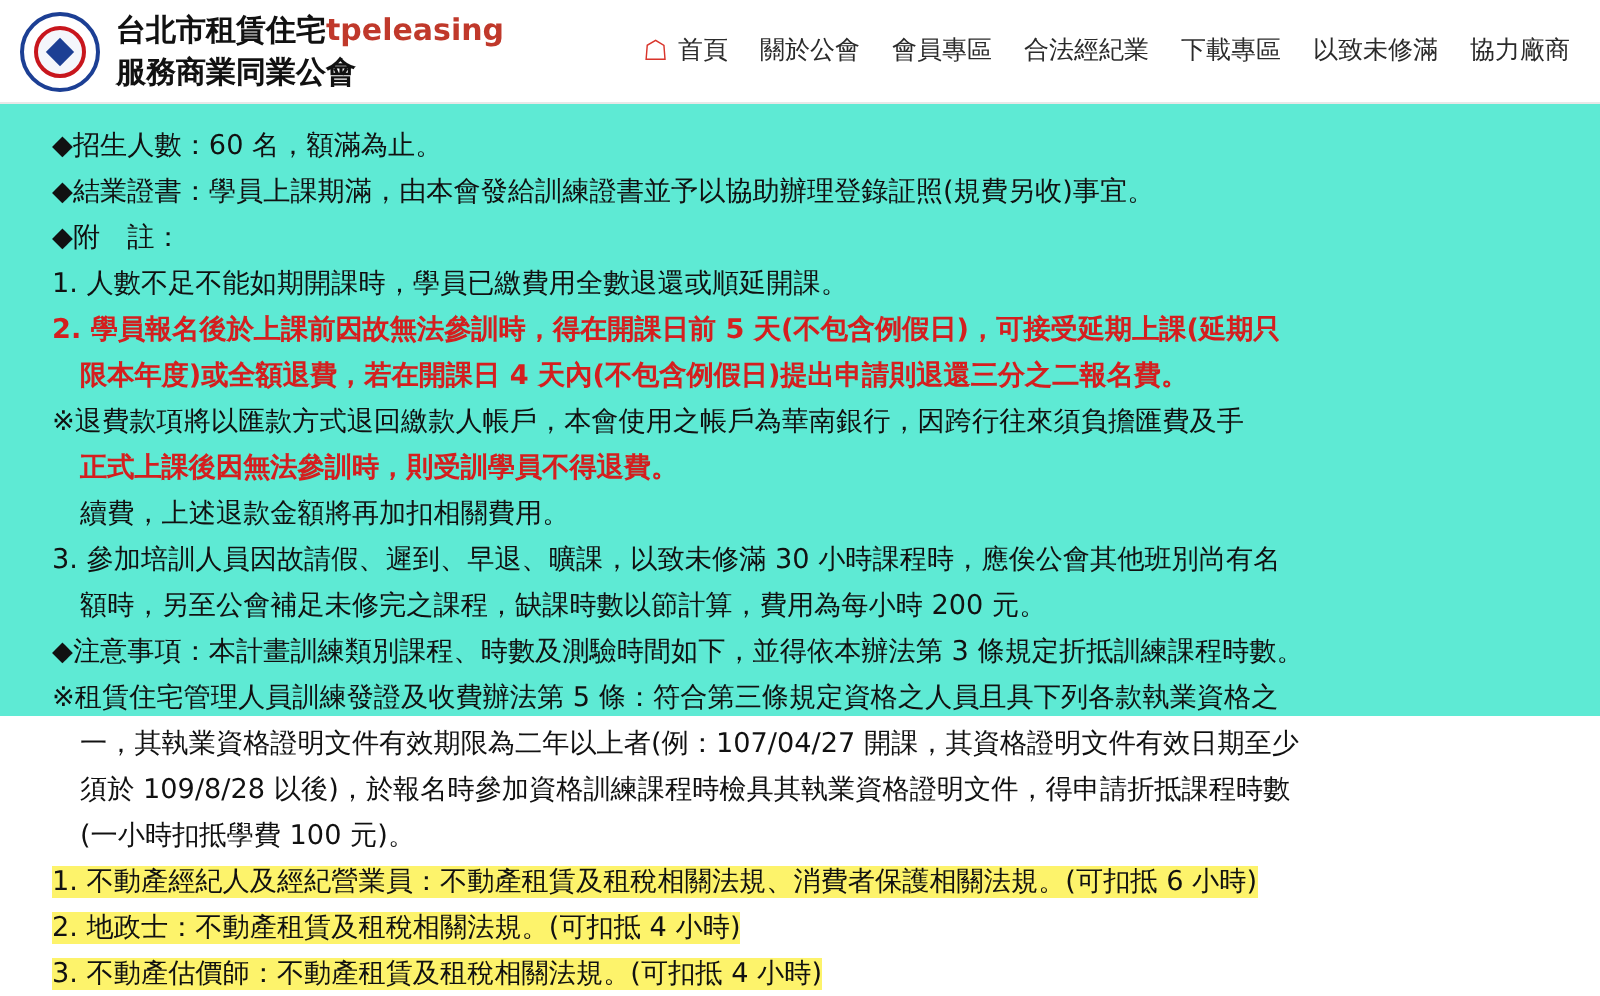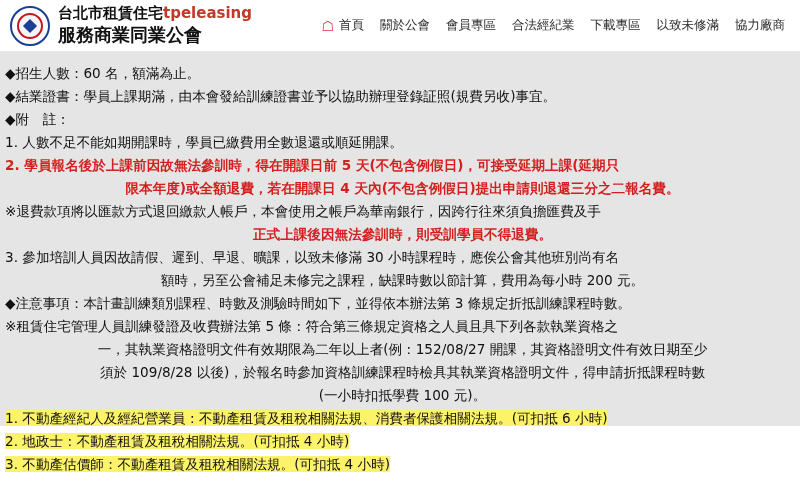--- a/index.html
+++ b/index.html
@@ -5,22 +5,22 @@
   * { box-sizing: border-box; }
   html, body {
     margin: 0; padding: 0;
     width: 800px; height: 498px;
     overflow: hidden;
     background: #ffffff;
     font-family: "DejaVu Sans", "Liberation Sans", sans-serif;
   }
   #page {
     position: relative;
-    width: 800px; height: 426px;
-    background: #e5e5e5;
+    width: 800px; height: 358px;
+    background: #5eead4;
   }
 
   
   .header {
     display: flex;
     align-items: center;
     height: 52px;
     padding: 4px 8px 4px 10px;
     background: #ffffff;
     border-bottom: 1px solid #e8e8e8;
@@ -60,21 +60,21 @@
     font-size: 15px;
     font-weight: bold;
     color: #111111;
     white-space: nowrap;
   }
   .brand-en {
     color: #c0392b;
     font-weight: bold;
   }
   .brand-line2 {
-    font-size: 18px;
+    font-size: 15px;
     font-weight: bold;
     color: #111111;
     white-space: nowrap;
   }
   .nav {
     margin-left: auto;
     display: flex;
     align-items: center;
     gap: 14px;
     padding-right: 6px;
@@ -94,29 +94,29 @@
     line-height: 1;
   }
   .nav-home {
     display: flex;
     align-items: center;
     gap: 3px;
   }
 
   
   .content {
-    padding: 10px 14px 0 5px;
+    padding: 10px 14px 0 26px;
     font-size: 13.6px;
     line-height: 1.62;
     color: #111111;
     font-family: "DejaVu Sans", "Liberation Sans", sans-serif;
   }
   .line { margin: 0 0 1px 0; }
   .red { color: #d41f1f; font-weight: bold; }
-  .indent2 { padding-left: 14px; text-align: center; }
+  .indent2 { padding-left: 14px; }
   .hl {
     background: #fdf36b;
     display: inline;
   }
   .numlist { padding-left: 15px; text-indent: -15px; }
   .diamond { letter-spacing: 0; }
 </style>
 </head>
 <body>
 
@@ -150,28 +150,29 @@
     <p class="line diamond">◆招生人數：60 名，額滿為止。</p>
     <p class="line diamond">◆結業證書：學員上課期滿，由本會發給訓練證書並予以協助辦理登錄証照(規費另收)事宜。</p>
     <p class="line diamond">◆附　註：</p>
     <p class="line numlist">1. 人數不足不能如期開課時，學員已繳費用全數退還或順延開課。</p>
 
     <p class="line numlist red">2. 學員報名後於上課前因故無法參訓時，得在開課日前 5 天(不包含例假日)，可接受延期上課(延期只</p>
     <p class="line indent2 red">限本年度)或全額退費，若在開課日 4 天內(不包含例假日)提出申請則退還三分之二報名費。</p>
     <p class="line numlist">※退費款項將以匯款方式退回繳款人帳戶，本會使用之帳戶為華南銀行，因跨行往來須負擔匯費及手</p>
 
     <p class="line indent2 red">正式上課後因無法參訓時，則受訓學員不得退費。</p>
+    <p class="line indent2">續費，上述退款金額將再加扣相關費用。</p>
 
     <p class="line numlist">3. 參加培訓人員因故請假、遲到、早退、曠課，以致未修滿 30 小時課程時，應俟公會其他班別尚有名</p>
     <p class="line indent2">額時，另至公會補足未修完之課程，缺課時數以節計算，費用為每小時 200 元。</p>
 
     <p class="line diamond">◆注意事項：本計畫訓練類別課程、時數及測驗時間如下，並得依本辦法第 3 條規定折抵訓練課程時數。</p>
 
     <p class="line numlist">※租賃住宅管理人員訓練發證及收費辦法第 5 條：符合第三條規定資格之人員且具下列各款執業資格之</p>
-    <p class="line indent2">一，其執業資格證明文件有效期限為二年以上者(例：152/08/27 開課，其資格證明文件有效日期至少</p>
+    <p class="line indent2">一，其執業資格證明文件有效期限為二年以上者(例：107/04/27 開課，其資格證明文件有效日期至少</p>
     <p class="line indent2">須於 109/8/28 以後)，於報名時參加資格訓練課程時檢具其執業資格證明文件，得申請折抵課程時數</p>
     <p class="line indent2">(一小時扣抵學費 100 元)。</p>
 
     <p class="line numlist"><span class="hl">1. 不動產經紀人及經紀營業員：不動產租賃及租稅相關法規、消費者保護相關法規。(可扣抵 6 小時)</span></p>
     <p class="line numlist"><span class="hl">2. 地政士：不動產租賃及租稅相關法規。(可扣抵 4 小時)</span></p>
     <p class="line numlist"><span class="hl">3. 不動產估價師：不動產租賃及租稅相關法規。(可扣抵 4 小時)</span></p>
 
   </div>
 </div>
 

